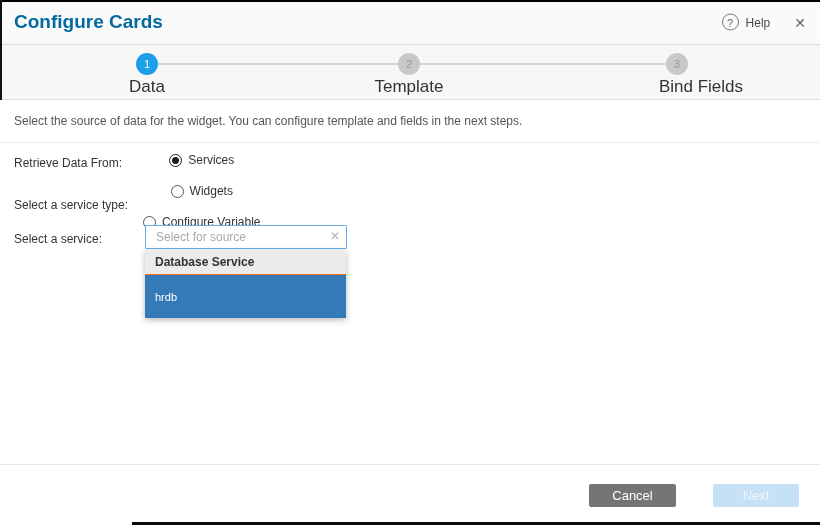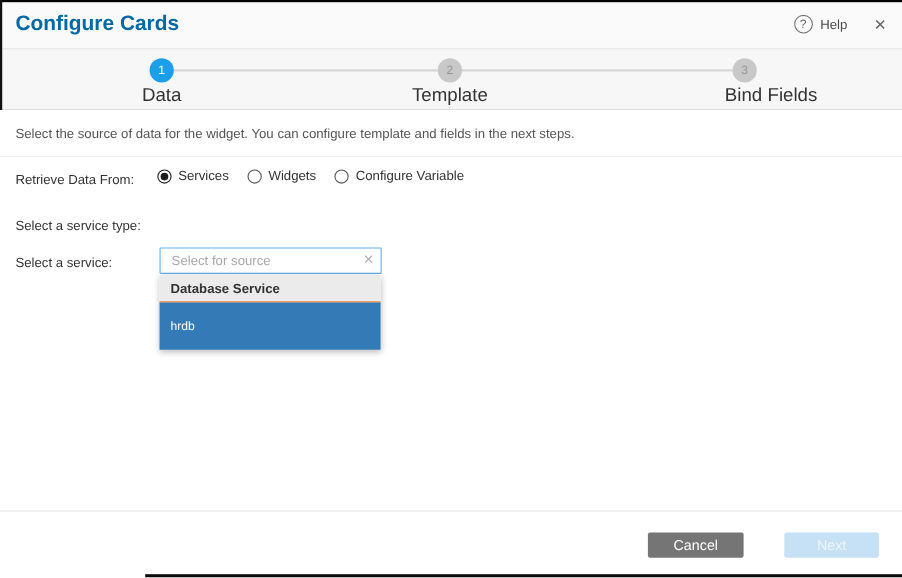--- a/index.html
+++ b/index.html
@@ -36,21 +36,21 @@
 
   
   .desc-band { position:relative; height:43px; background:#fff; border-bottom:1px solid #ececec; }
   .desc-text { position:absolute; left:14px; top:50%; transform:translateY(-50%);
     font-size:12px; color:#555; }
 
   
   .content { position:relative; height:318px; background:#fff; }
   .field-label { position:absolute; left:14px; font-size:12px; color:#333; }
 
-  .radio-group { position:absolute; left:143px; top:10px; display:flex; align-items:center; gap:17px; }
+  .radio-group { position:absolute; left:143px; top:10px; display:flex; align-items:center; gap:17px;flex-direction:column; }
   .radio-item { display:flex; align-items:center; gap:6px; font-size:12px; color:#333; cursor:pointer; }
   .radio-circle { width:13px; height:13px; border:1px solid #555; border-radius:50%; position:relative; background:#fff; }
   .radio-item.checked .radio-circle { border-color:#1d1d1d; }
   .radio-item.checked .radio-circle::after { content:""; position:absolute; left:2px; top:2px;
     width:7px; height:7px; border-radius:50%; background:#1d1d1d; }
 
   .select-box { position:absolute; left:145px; top:48px; width:210px; height:26px;
     border:1px solid #a3a3a3; border-radius:2px; background:#fff; cursor:pointer; }
   .select-value { position:absolute; left:10px; top:50%; transform:translateY(-50%);
     font-size:12px; color:#333; }

